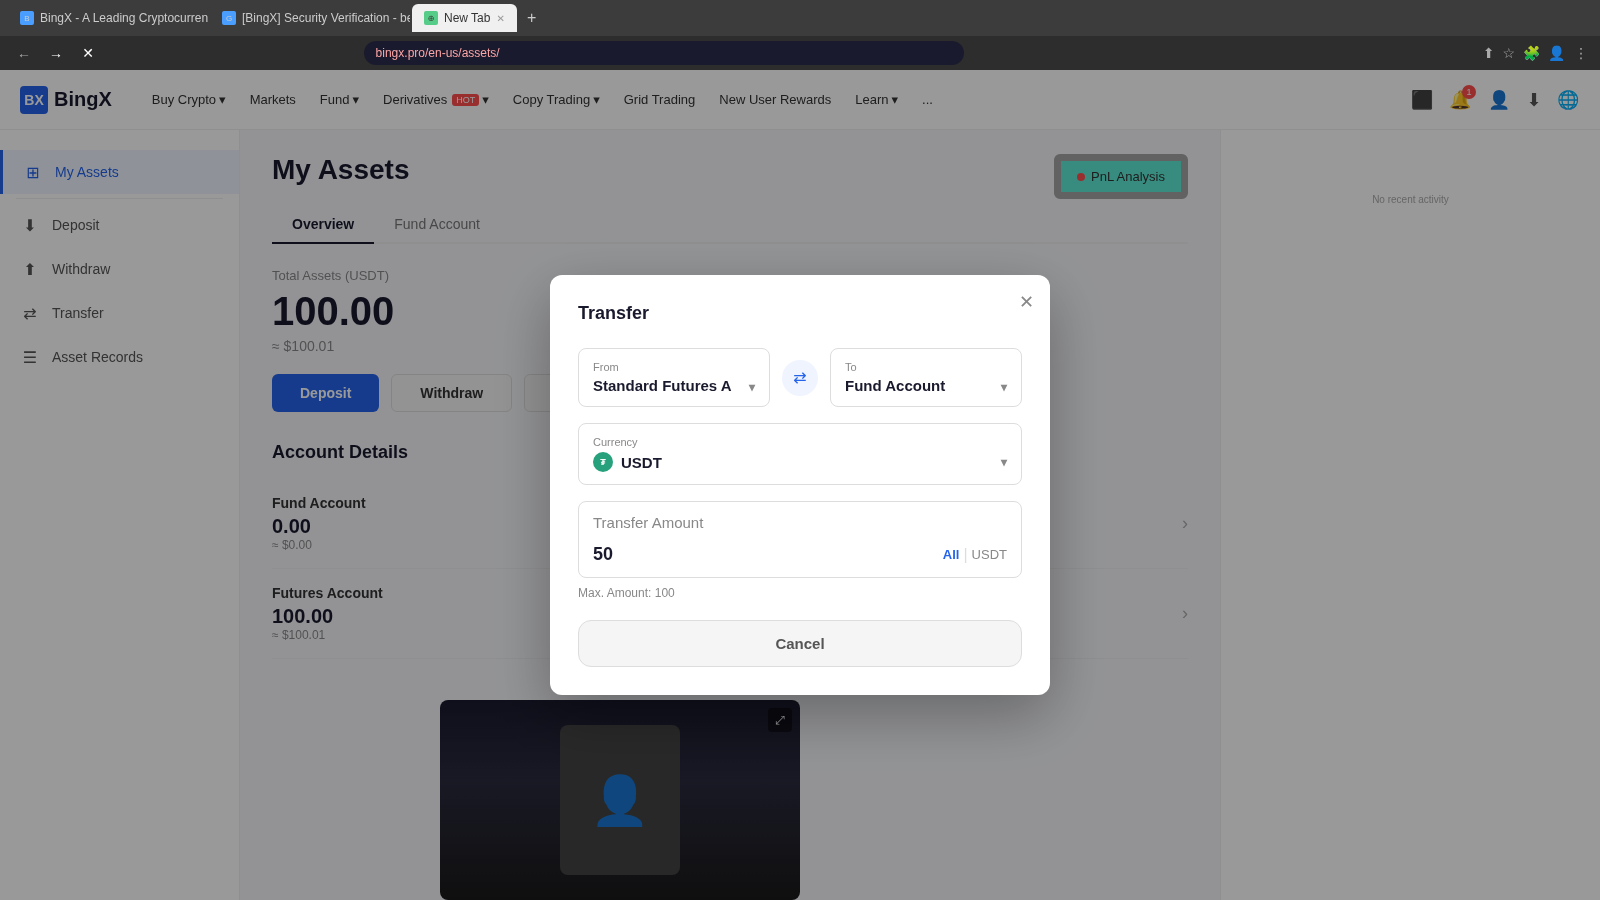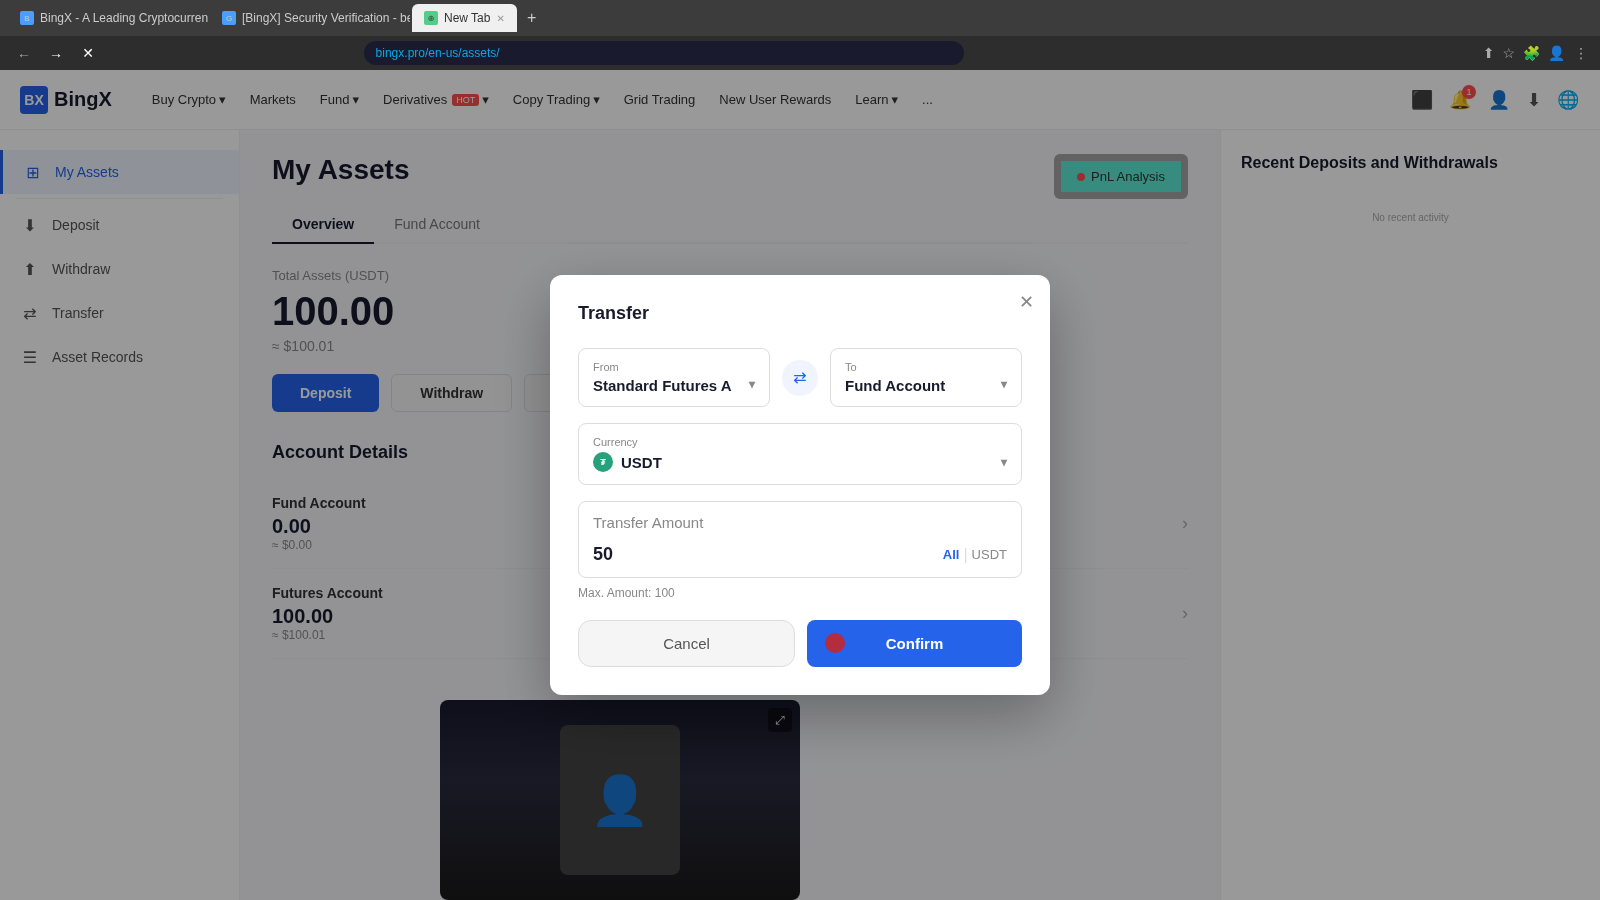--- a/index.html
+++ b/index.html
@@ -11,21 +11,21 @@
     .tab { display: flex; align-items: center; gap: 6px; padding: 0 12px; height: 28px; border-radius: 6px 6px 0 0; font-size: 12px; color: #ccc; background: #3c3c3c; cursor: pointer; max-width: 200px; white-space: nowrap; overflow: hidden; }
     .tab.active { background: #f0f0f0; color: #333; }
     .tab-favicon { width: 14px; height: 14px; background: #e88; border-radius: 2px; flex-shrink: 0; display: flex; align-items: center; justify-content: center; font-size: 8px; }
     .tab-favicon.blue { background: #4a9eff; }
     .tab-favicon.green { background: #5c8; }
     .tab-close { margin-left: auto; color: #999; font-size: 10px; cursor: pointer; }
     .new-tab-btn { color: #ccc; font-size: 16px; padding: 0 8px; cursor: pointer; }
     .address-bar { display: flex; align-items: center; background: #2d2d2d; height: 34px; padding: 0 12px; gap: 8px; }
     .nav-btn { color: #aaa; font-size: 14px; cursor: pointer; width: 24px; text-align: center; }
     .nav-btn.active { color: #fff; }
-    .url-box { flex: 1; background: #1a1a2e; border-radius: 16px; height: 24px; display: flex; align-items: center; padding: 0 12px; font-size: 12px; color: #0ea5e9; max-width: 600px; margin: 0 auto; }
+    .url-box { flex: 1; background: #1a1a2e; border-radius: 16px; height: 24px; display: flex; align-items: center; padding: 0 12px; font-size: 12px; color: #fca5a5; max-width: 600px; margin: 0 auto; }
     .url-icons { display: flex; gap: 8px; margin-left: auto; }
     .url-icon { color: #aaa; font-size: 14px; cursor: pointer; }
 
     
     .app-layout { display: flex; flex-direction: column; height: calc(900px - 70px); }
     .top-nav { background: #fff; height: 60px; display: flex; align-items: center; padding: 0 20px; gap: 24px; border-bottom: 1px solid #eee; z-index: 10; position: relative; }
     .logo { display: flex; align-items: center; gap: 6px; font-size: 20px; font-weight: 700; color: #1a1a2e; margin-right: 16px; }
     .logo-icon { background: #2563eb; color: #fff; border-radius: 4px; width: 28px; height: 28px; display: flex; align-items: center; justify-content: center; font-size: 14px; font-weight: 900; }
     .nav-item { font-size: 13px; color: #333; cursor: pointer; display: flex; align-items: center; gap: 3px; white-space: nowrap; }
     .hot-badge { background: #ff4d4f; color: #fff; font-size: 9px; padding: 1px 4px; border-radius: 3px; margin-left: 2px; }
@@ -74,36 +74,36 @@
     .video-expand { position: absolute; right: 8px; top: 8px; background: rgba(0,0,0,0.5); color: #fff; border-radius: 4px; width: 24px; height: 24px; display: flex; align-items: center; justify-content: center; font-size: 12px; cursor: pointer; }
 
     
     .modal-overlay { position: fixed; top: 70px; left: 0; right: 0; bottom: 0; background: rgba(0,0,0,0.4); display: flex; align-items: center; justify-content: center; z-index: 1000; }
     .modal { background: #fff; border-radius: 12px; width: 500px; padding: 28px; position: relative; box-shadow: 0 20px 60px rgba(0,0,0,0.3); }
     .modal-title { font-size: 18px; font-weight: 700; color: #1a1a2e; margin-bottom: 24px; }
     .modal-close { position: absolute; top: 16px; right: 16px; background: none; border: none; font-size: 18px; color: #888; cursor: pointer; }
     .transfer-row { display: flex; align-items: center; gap: 12px; margin-bottom: 16px; }
     .transfer-field { flex: 1; border: 1px solid #ddd; border-radius: 8px; padding: 12px 14px; }
     .transfer-field-label { font-size: 11px; color: #888; margin-bottom: 4px; }
-    .transfer-field-value { font-size: 15px; font-weight: 600; color: #1a1a2e; display: flex; align-items: flex-start; justify-content: space-between; }
+    .transfer-field-value { font-size: 15px; font-weight: 600; color: #1a1a2e; display: flex; align-items: flex-end; justify-content: space-between; }
     .swap-btn { background: #f0f4ff; border: none; border-radius: 50%; width: 36px; height: 36px; display: flex; align-items: center; justify-content: center; cursor: pointer; font-size: 16px; color: #2563eb; flex-shrink: 0; }
     .currency-field { border: 1px solid #ddd; border-radius: 8px; padding: 12px 14px; margin-bottom: 16px; }
     .currency-label { font-size: 11px; color: #888; margin-bottom: 4px; }
     .currency-value { font-size: 15px; font-weight: 600; color: #1a1a2e; display: flex; align-items: center; gap: 8px; justify-content: space-between; }
     .usdt-icon { width: 20px; height: 20px; background: #26a17b; border-radius: 50%; display: flex; align-items: center; justify-content: center; color: #fff; font-size: 9px; font-weight: 700; }
     .amount-field { border: 1px solid #ddd; border-radius: 8px; padding: 12px 14px; margin-bottom: 8px; }
     .amount-label { font-size: 15px; color: #888; margin-bottom: 13px; }
     .amount-row { display: flex; align-items: center; }
     .amount-input { font-size: 18px; font-weight: 600; color: #1a1a2e; flex: 1; border: none; outline: none; background: transparent; }
     .amount-right { display: flex; align-items: center; gap: 4px; }
     .all-link { color: #2563eb; font-size: 13px; font-weight: 600; cursor: pointer; }
     .amount-currency { color: #888; font-size: 13px; }
     .max-text { font-size: 12px; color: #888; margin-bottom: 20px; }
     .modal-actions { display: flex; gap: 12px; }
-    .cancel-btn { flex: 1; border: 1px solid #ddd; background: #f5f5f5; border-radius: 13px; padding: 14px; font-size: 15px; font-weight: 400; color: #555; cursor: pointer; }
+    .cancel-btn { flex: 1; border: 1px solid #ddd; background: #f5f5f5; border-radius: 13px; padding: 14px; font-size: 15px; font-weight: 700; color: #555; cursor: pointer; }
     .confirm-btn { flex: 1; background: #2563eb; color: #fff; border: none; border-radius: 8px; padding: 14px; font-size: 15px; font-weight: 600; cursor: pointer; position: relative; }
     .cursor-dot { position: absolute; width: 20px; height: 20px; background: #cc2222; border-radius: 50%; opacity: 0.85; bottom: 14px; left: 18px; }
     .chevron-down { font-size: 12px; color: #888; }
   </style>
 </head>
 <body>
 
 <div class="browser-chrome">
   <div class="tab-bar">
     <div class="tab">
@@ -270,21 +270,20 @@
 
       <div class="video-overlay" style="position:absolute; bottom: 0; right: 420px;">
         <div class="video-person">
           <div style="width:120px; height:150px; background:#444; border-radius:8px; display:flex; align-items:center; justify-content:center; color:#888; font-size:48px;">👤</div>
         </div>
         <div class="video-expand">⤢</div>
       </div>
     </div>
 
     <div class="right-panel">
-      <div class="recent-title">Recent Deposits and Withdrawals</div>
       <div style="color:#aaa; font-size:10px; text-align:center; margin-top:40px;">No recent activity</div>
     </div>
 
   </div>
 </div>
 
 <div class="modal-overlay">
   <div class="modal">
     <div class="modal-title">Transfer</div>
     <button class="modal-close">✕</button>
@@ -332,19 +331,15 @@
       </div>
     </div>
 
     <div class="max-text">
       <span>Max. Amount:</span>
       <span>100</span>
     </div>
 
     <div class="modal-actions">
       <button class="cancel-btn">Cancel</button>
-      <button class="confirm-btn">
-        <span>Confirm</span>
-        <div class="cursor-dot"></div>
-      </button>
     </div>
   </div>
 </div>
 
 </body></html>

